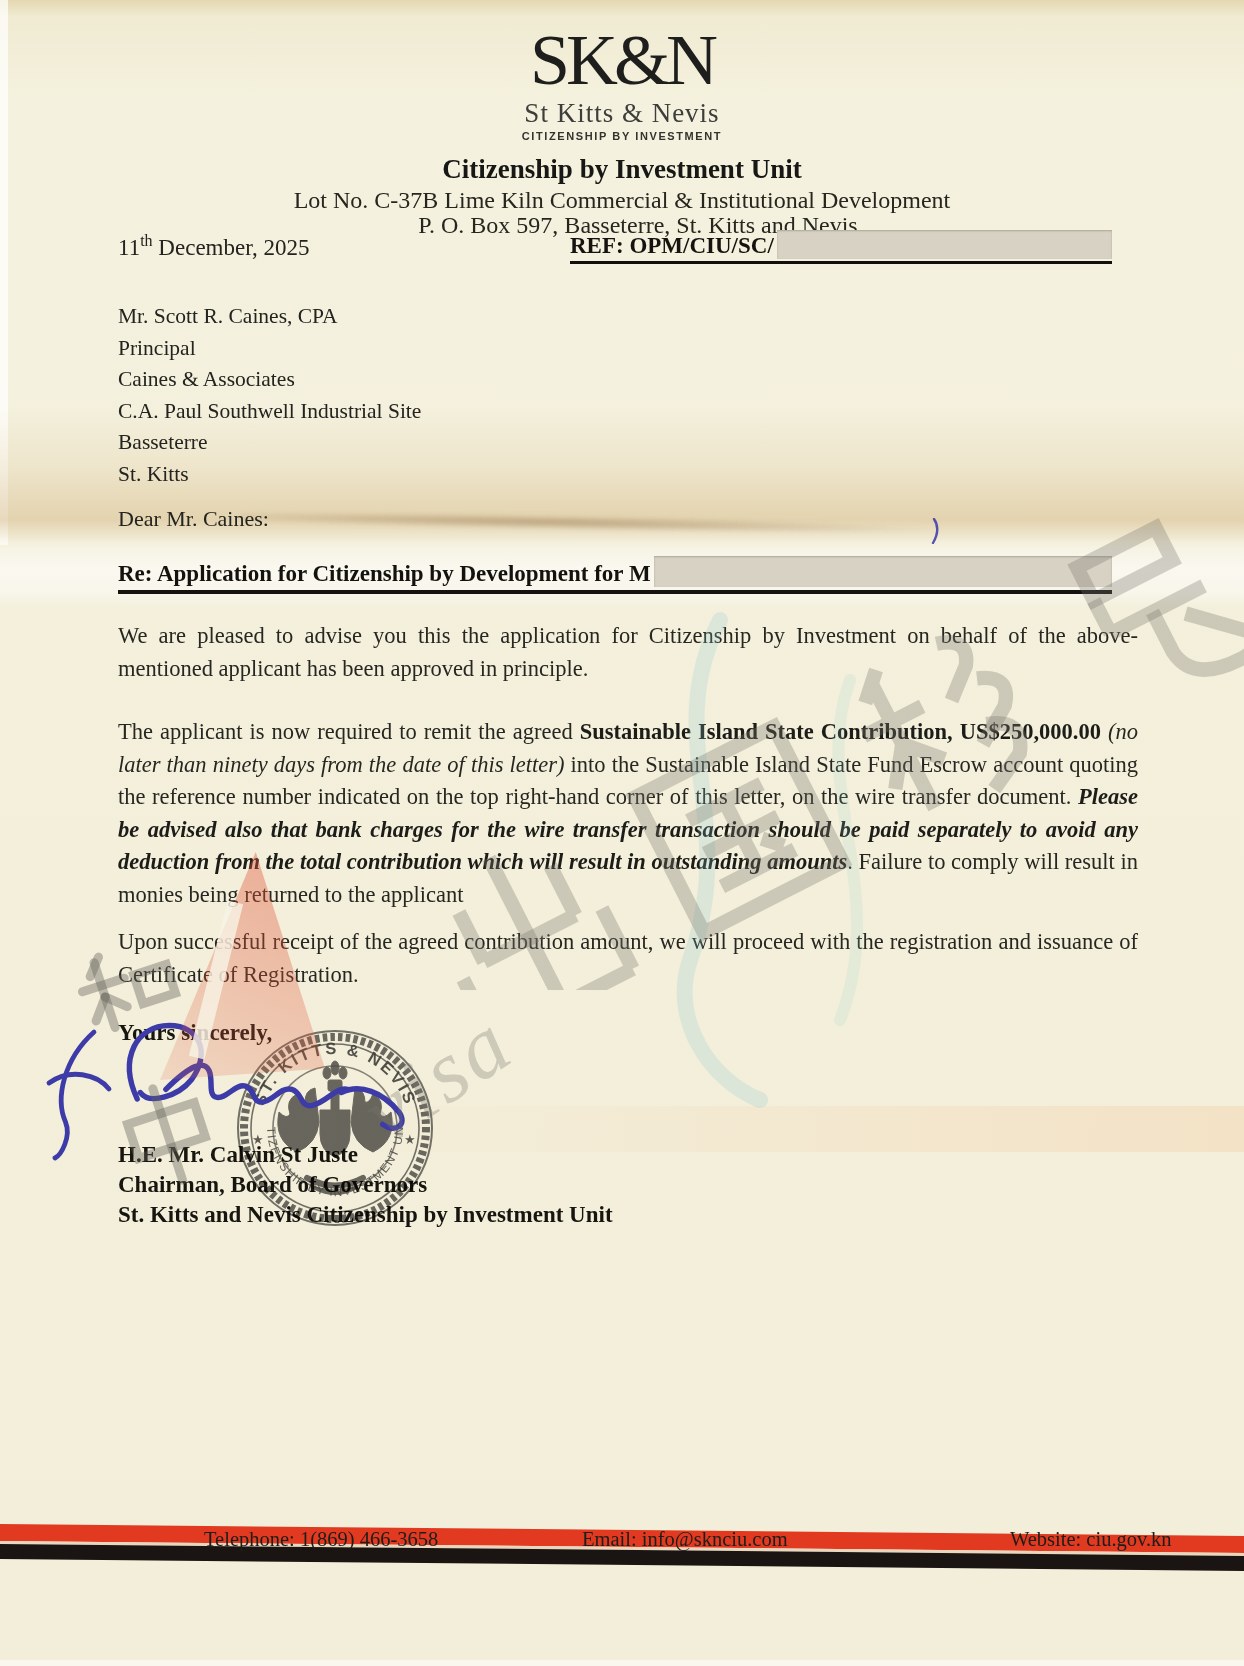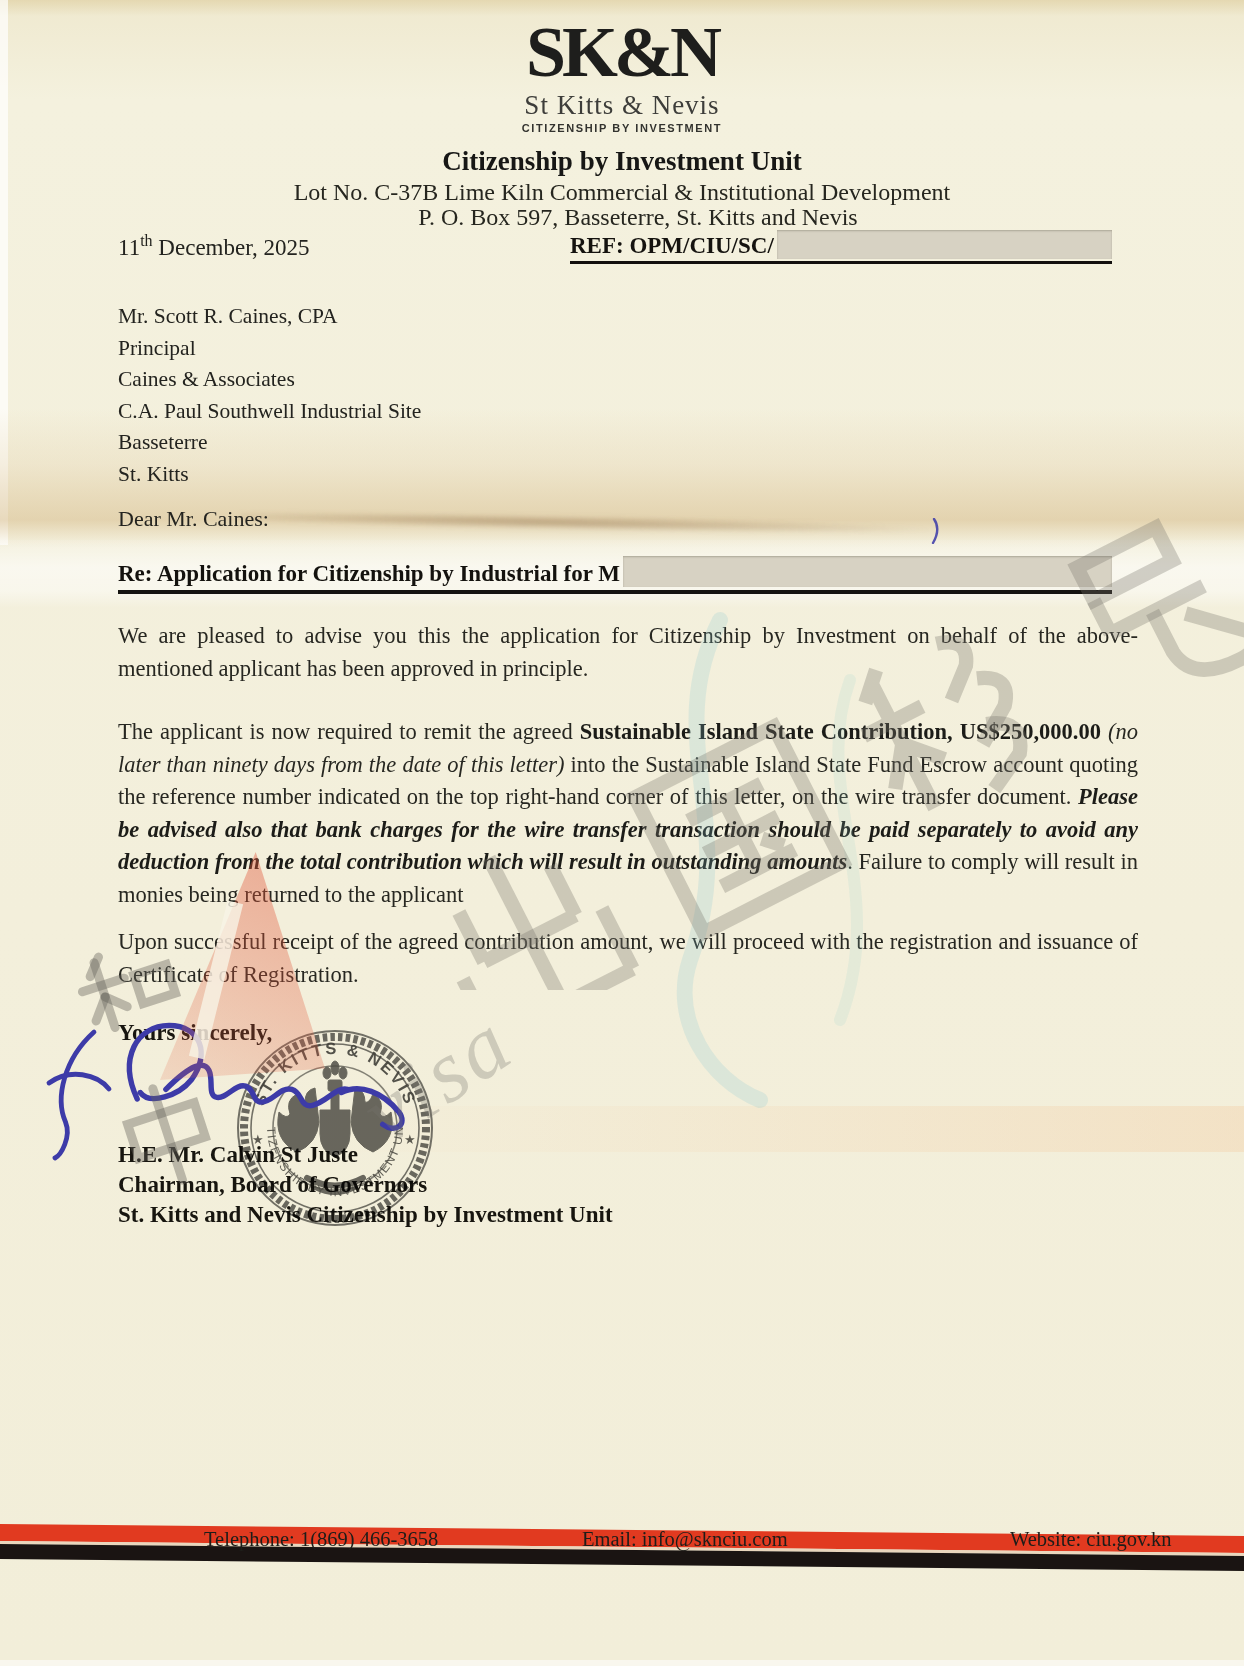--- a/index.html
+++ b/index.html
@@ -3,21 +3,21 @@
 <meta charset="utf-8">
 <style>
   html,body{margin:0;padding:0;}
   body{width:1244px;height:1666px;overflow:hidden;background:#e8e4d2;}
   .page{position:relative;width:1244px;height:1666px;background:linear-gradient(180deg,#efe9cf 0%,#f4f1de 6%,#f3efdb 55%,#f2eed9 100%);font-family:"Liberation Serif",serif;color:#23231f;}
   .abs{position:absolute;}
   .dec{pointer-events:none;}
 
   
   .header{top:16px;left:0;width:100%;text-align:center;}
-  .logo{font-size:72px;line-height:1;letter-spacing:-4px;color:#1e1e1c;font-weight:700;}
+  .logo{font-size:72px;line-height:1;letter-spacing:-4px;color:#1e1e1c;font-weight:400;margin-top:8px;}
   .brand1{font-size:27px;color:#3d3d3a;letter-spacing:1px;margin-top:2px;}
   .brand2{font-family:"Liberation Sans",sans-serif;font-size:11px;font-weight:bold;letter-spacing:1.6px;color:#33332f;margin-top:1px;}
   .orgtitle{font-size:27px;font-weight:bold;margin-top:12px;color:#171715;}
   .addr{font-size:24px;line-height:25px;color:#26261f;margin-top:3px;}
 
   
   .dateline{top:232px;left:118px;font-size:23px;}
   .dateline sup{font-size:16px;}
   .refline{top:230px;left:570px;width:542px;display:flex;align-items:flex-end;border-bottom:3px solid #12100d;padding-bottom:2px;}
   .reflabel{font-size:23px;font-weight:bold;white-space:nowrap;color:#15130f;}
@@ -110,21 +110,21 @@
     <div>Principal</div>
     <div>Caines &amp; Associates</div>
     <div>C.A. Paul Southwell Industrial Site</div>
     <div>Basseterre</div>
     <div>St. Kitts</div>
   </div>
 
   <div class="abs salutation">Dear Mr. Caines:</div>
 
   <div class="abs subject">
-    <span class="subjlabel">Re: Application for Citizenship by Industrial for M</span>
+    <span class="subjlabel">Re: Application for Citizenship by Development for M</span>
     <span class="redaction" style="background: rgb(215, 210, 195);"></span>
   </div>
   <svg class="abs dec bluemark" viewBox="0 0 14 26">
       <path d="M4 1 Q11 11 3 25" fill="none" stroke="rgba(58,56,168,.85)" stroke-width="2.4" stroke-linecap="round"></path>
     </svg>
 
   <div class="abs para p1">We are pleased to advise you this the application for Citizenship by Investment on behalf of the above-mentioned applicant has been approved in principle.</div>
   <div class="abs para p2"><span>The applicant is now required to remit the agreed </span><span class="b">Sustainable Island State Contribution, US$250,000.00 </span><span class="i">(no later than ninety days from the date of this letter)</span><span> into the Sustainable Island State Fund Escrow account quoting the reference number indicated on the top right-hand corner of this letter, on the wire transfer document. </span><span class="bi">Please be advised also that bank charges for the wire transfer transaction should be paid separately to avoid any deduction from the total contribution which will result in outstanding amounts</span><span>.  Failure to comply will result in monies being returned to the applicant</span></div>
   <div class="abs para p3">Upon successful receipt of the agreed contribution amount, we will proceed with the registration and issuance of Certificate of Registration.</div>
 

